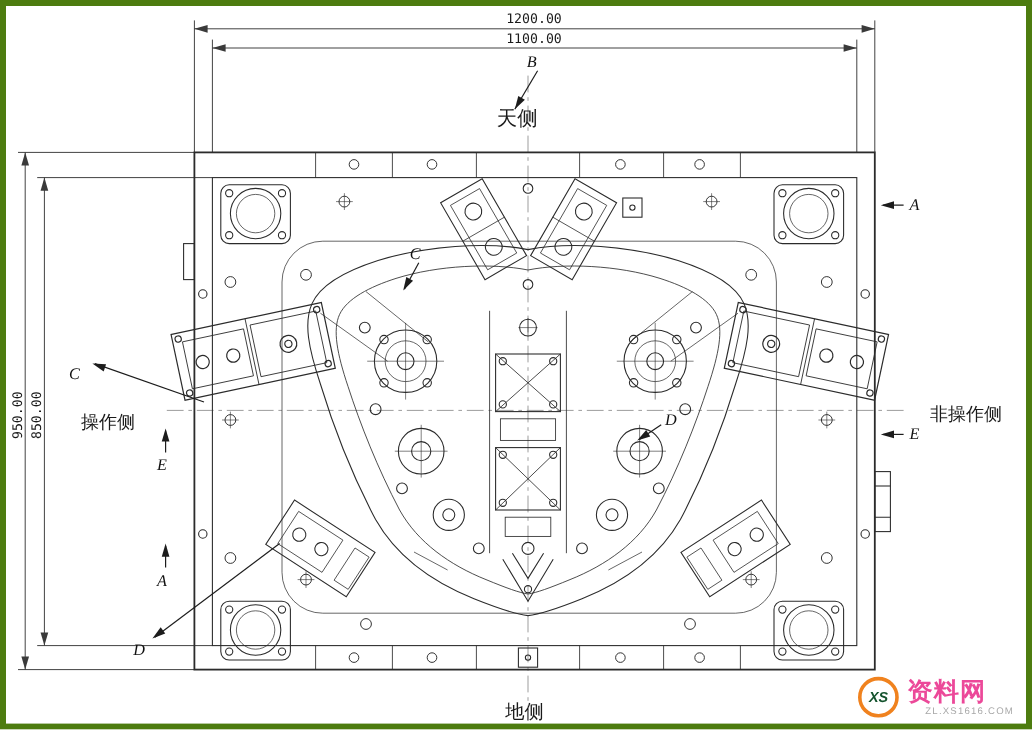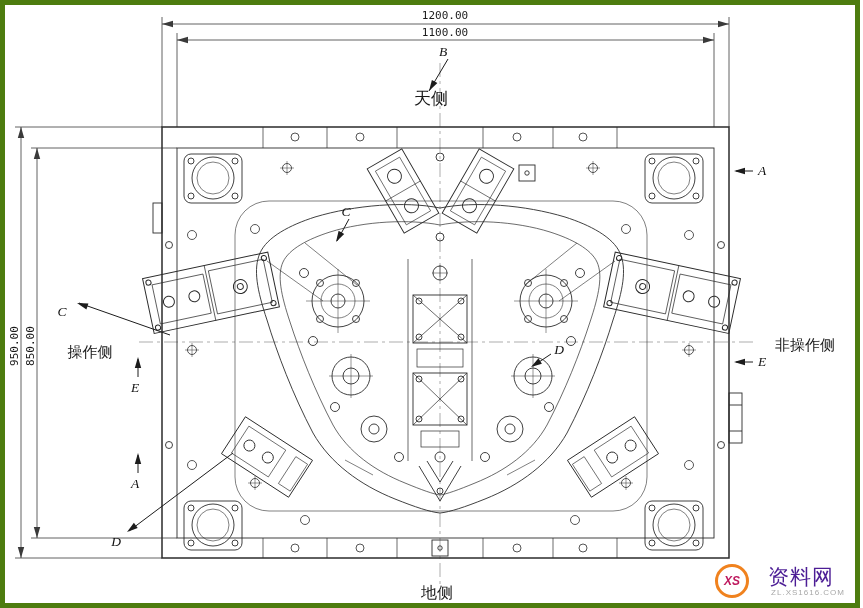--- a/index.html
+++ b/index.html
@@ -17,25 +17,25 @@
   .dim-text{fill:#1a1a1a;font-family:"DejaVu Sans Mono",monospace;font-size:11px;}
   .sec-text{fill:#111;font-family:"Liberation Serif",serif;font-size:13.5px;font-style:italic;}
   #watermark{
     position:absolute;right:10px;bottom:5px;
     display:flex;align-items:center;gap:7px;
   }
   #wm-logo{
     width:28px;height:28px;border-radius:50%;
     border:3px solid #f0821e;
     display:flex;align-items:center;justify-content:center;
-    color:#be185d;font-weight:bold;font-style:italic;font-size:12px;
+    color:#14532d;font-weight:bold;font-style:italic;font-size:12px;
     background:#fff;
   }
   #wm-textcol{display:flex;flex-direction:column;line-height:1;}
-  #wm-name{color:#4c1d95;font-weight:normal;font-size:21px;letter-spacing:1px;margin-left:12px;}
+  #wm-name{color:#ec4899;font-weight:bold;font-size:21px;letter-spacing:1px;}
   #wm-url{color:#a8a8a8;font-size:8px;letter-spacing:1px;margin-top:2px;margin-left:15px;}
 </style>
 </head>
 <body>
 
 <div id="canvas">
 
 <svg id="drawing" width="863" height="608" viewBox="0 0 863 608" xmlns="http://www.w3.org/2000/svg">
 
   <g stroke="#8a8a8a" stroke-width="0.7" stroke-dasharray="14 4 3 4" fill="none">

